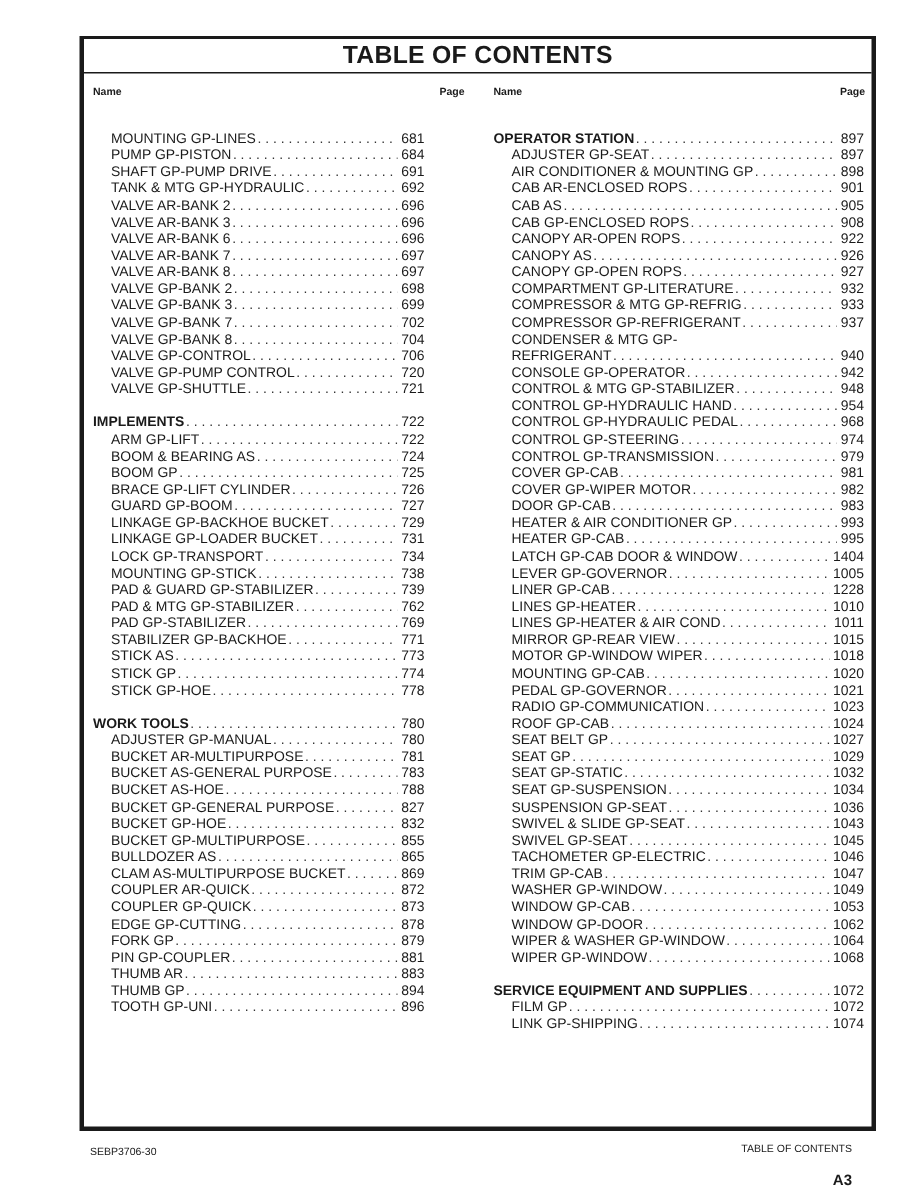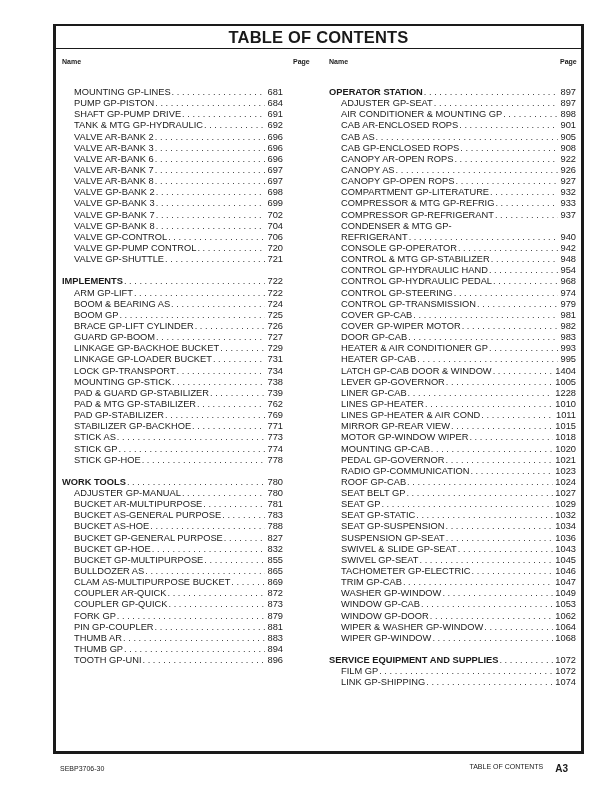--- a/index.html
+++ b/index.html
@@ -14,21 +14,21 @@
   .row { display: flex; align-items: baseline; font-size: 9.3px; line-height: 11.15px; height: 11.15px; white-space: nowrap; }
   .row .name { flex: 0 0 auto; }
   .row .dots { flex: 1 1 auto; overflow: hidden; letter-spacing: 1.55px; color: #333; margin: 0 2px 0 1px; }
   .row .dots::before { content: ". . . . . . . . . . . . . . . . . . . . . . . . . . . . . . . . . . . . . . . . . . . . . . . . . . . . . . . . . . . . . . . . . . . . . . . . . . . . . . . . . . . . . . . . . . . . . . . . . . . . . . . . . . . . . . . . . . . . ."; letter-spacing: 0; }
   .row .page { flex: 0 0 auto; text-align: right; min-width: 16px; }
   .row.sub .name { padding-left: 12px; }
   .row.section .name { font-weight: bold; }
   .row.wrap-first .dots, .row.wrap-first .page { visibility: hidden; }
   .gap { height: 11.15px; }
   .footer-left { position: absolute; left: 60px; top: 765px; font-size: 7px; }
-  .footer-right { position: absolute; right: 44px; top: 763px; font-size: 7px; display: flex; align-items: flex-start; gap: 12px; }
+  .footer-right { position: absolute; right: 44px; top: 763px; font-size: 7px; display: flex; align-items: flex-end; gap: 12px; flex-direction: column; }
   .footer-right .pgno { font-weight: bold; font-size: 10px; }
 </style>
 </head>
 <body>
 
 <div class="frame">
   <div class="title-bar">
     <span class="title">TABLE OF CONTENTS</span>
   </div>
   <span class="colhead" style="left:6px">Name</span>
@@ -258,20 +258,25 @@
         <span class="name">COUPLER AR-QUICK</span>
         <span class="dots"></span>
         <span class="page">872</span>
       </div>
       <div class="row sub">
         <span class="name">COUPLER GP-QUICK</span>
         <span class="dots"></span>
         <span class="page">873</span>
       </div>
       <div class="row sub">
+        <span class="name">EDGE GP-CUTTING</span>
+        <span class="dots"></span>
+        <span class="page">878</span>
+      </div>
+      <div class="row sub">
         <span class="name">FORK GP</span>
         <span class="dots"></span>
         <span class="page">879</span>
       </div>
       <div class="row sub">
         <span class="name">PIN GP-COUPLER</span>
         <span class="dots"></span>
         <span class="page">881</span>
       </div>
       <div class="row sub">

